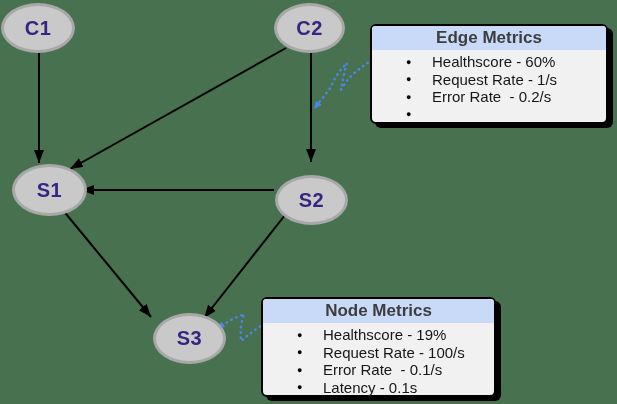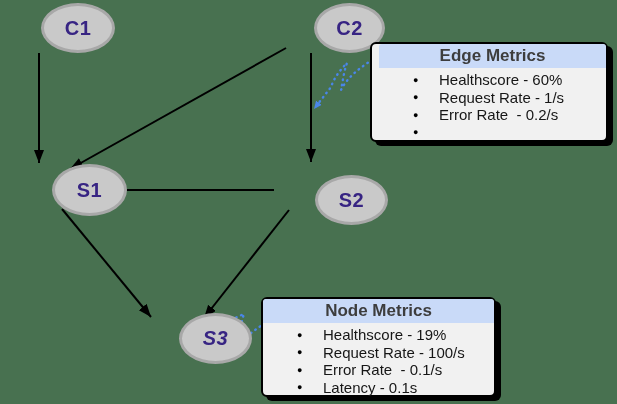--- a/index.html
+++ b/index.html
@@ -23,38 +23,37 @@
     background: var(--node-fill, #c9c9c9);
     border: 3px solid var(--node-border, #a8a8a8);
     border-radius: 50%;
     display: flex;
     align-items: center;
     justify-content: center;
     font-weight: bold;
     font-size: 20px;
     letter-spacing: 0.5px;
     color: var(--node-label, #372483);
-    margin-left: 40px;
   }
   #node-c1 { left:1px;   top:3px;   width:74px; height:50px; }
   #node-c2 { left:274px; top:3px;   width:71px; height:50px;justify-content:center; }
   #node-s1 { left:12px;   top:164px; width:75px; height:52px; }
   #node-s2 { left:275px; top:175px; width:73px; height:50px; }
-  #node-s3 { left:139px; top:313px; width:73px; height:51px;font-style:italic; }
+  #node-s3 { left:153px; top:313px; width:73px; height:51px; }
 
   
   .panel {
     position: absolute;
     box-sizing: border-box;
     border: 2.5px solid var(--panel-border, #000);
     border-radius: 6px;
     background: var(--panel-body-bg, #f1f1f1);
     box-shadow: 5px 4px 0 0 var(--panel-border, #000);
   }
-  #edge-panel { left:370px; top:42px;  width:238px; height:100px;padding-left:7px; }
+  #edge-panel { left:370px; top:24px;  width:238px; height:100px; }
   #node-panel { left:261px; top:297px; width:235px; height:100px; }
   .panel-header {
     background: var(--panel-header-bg, #c9daf8);
     height: 24px;
     line-height: 24px;
     text-align: center;
     font-weight: bold;
     font-size: 17px;
     color: var(--title-color, #3d3d3d);
     border-radius: 3px 3px 0 0;

